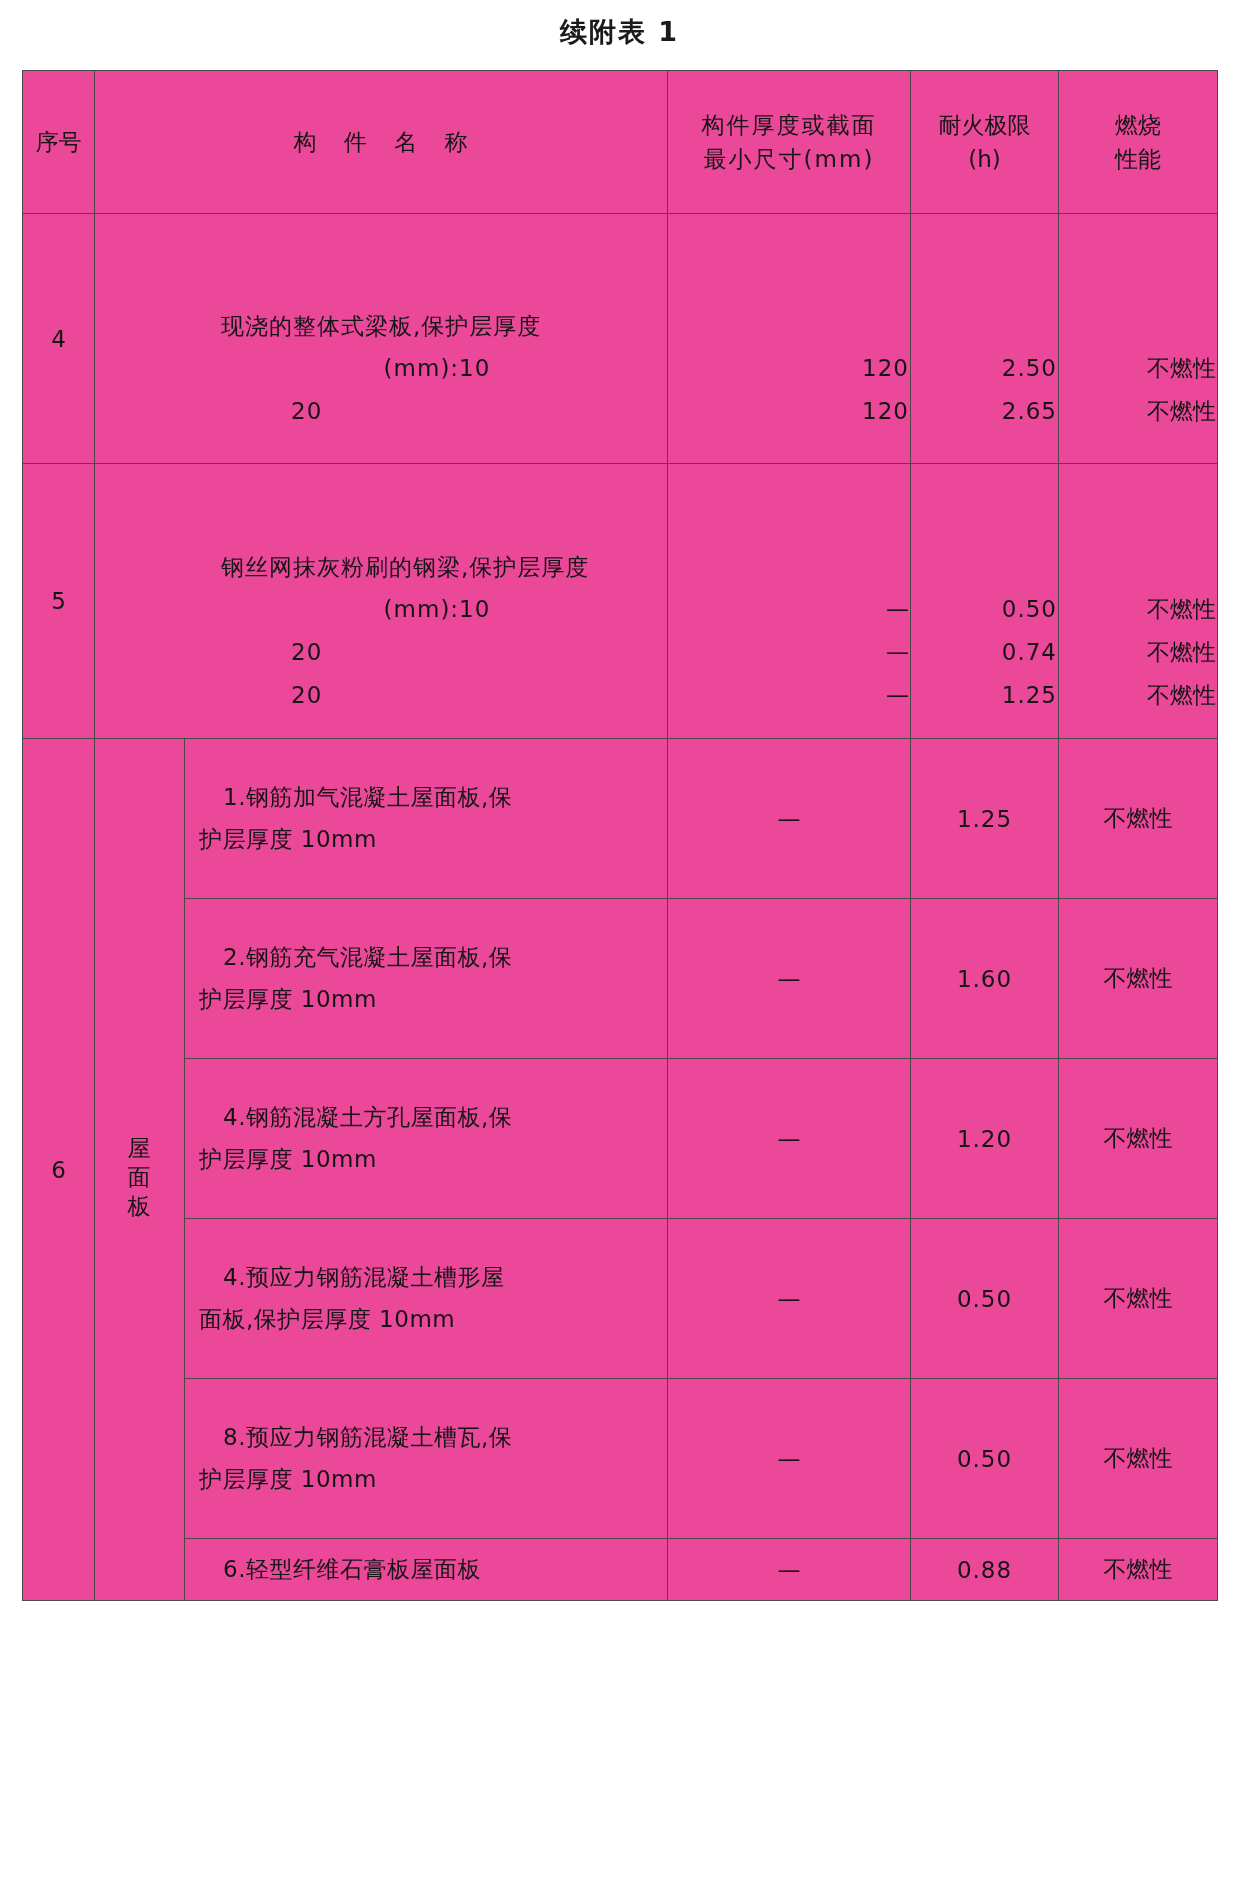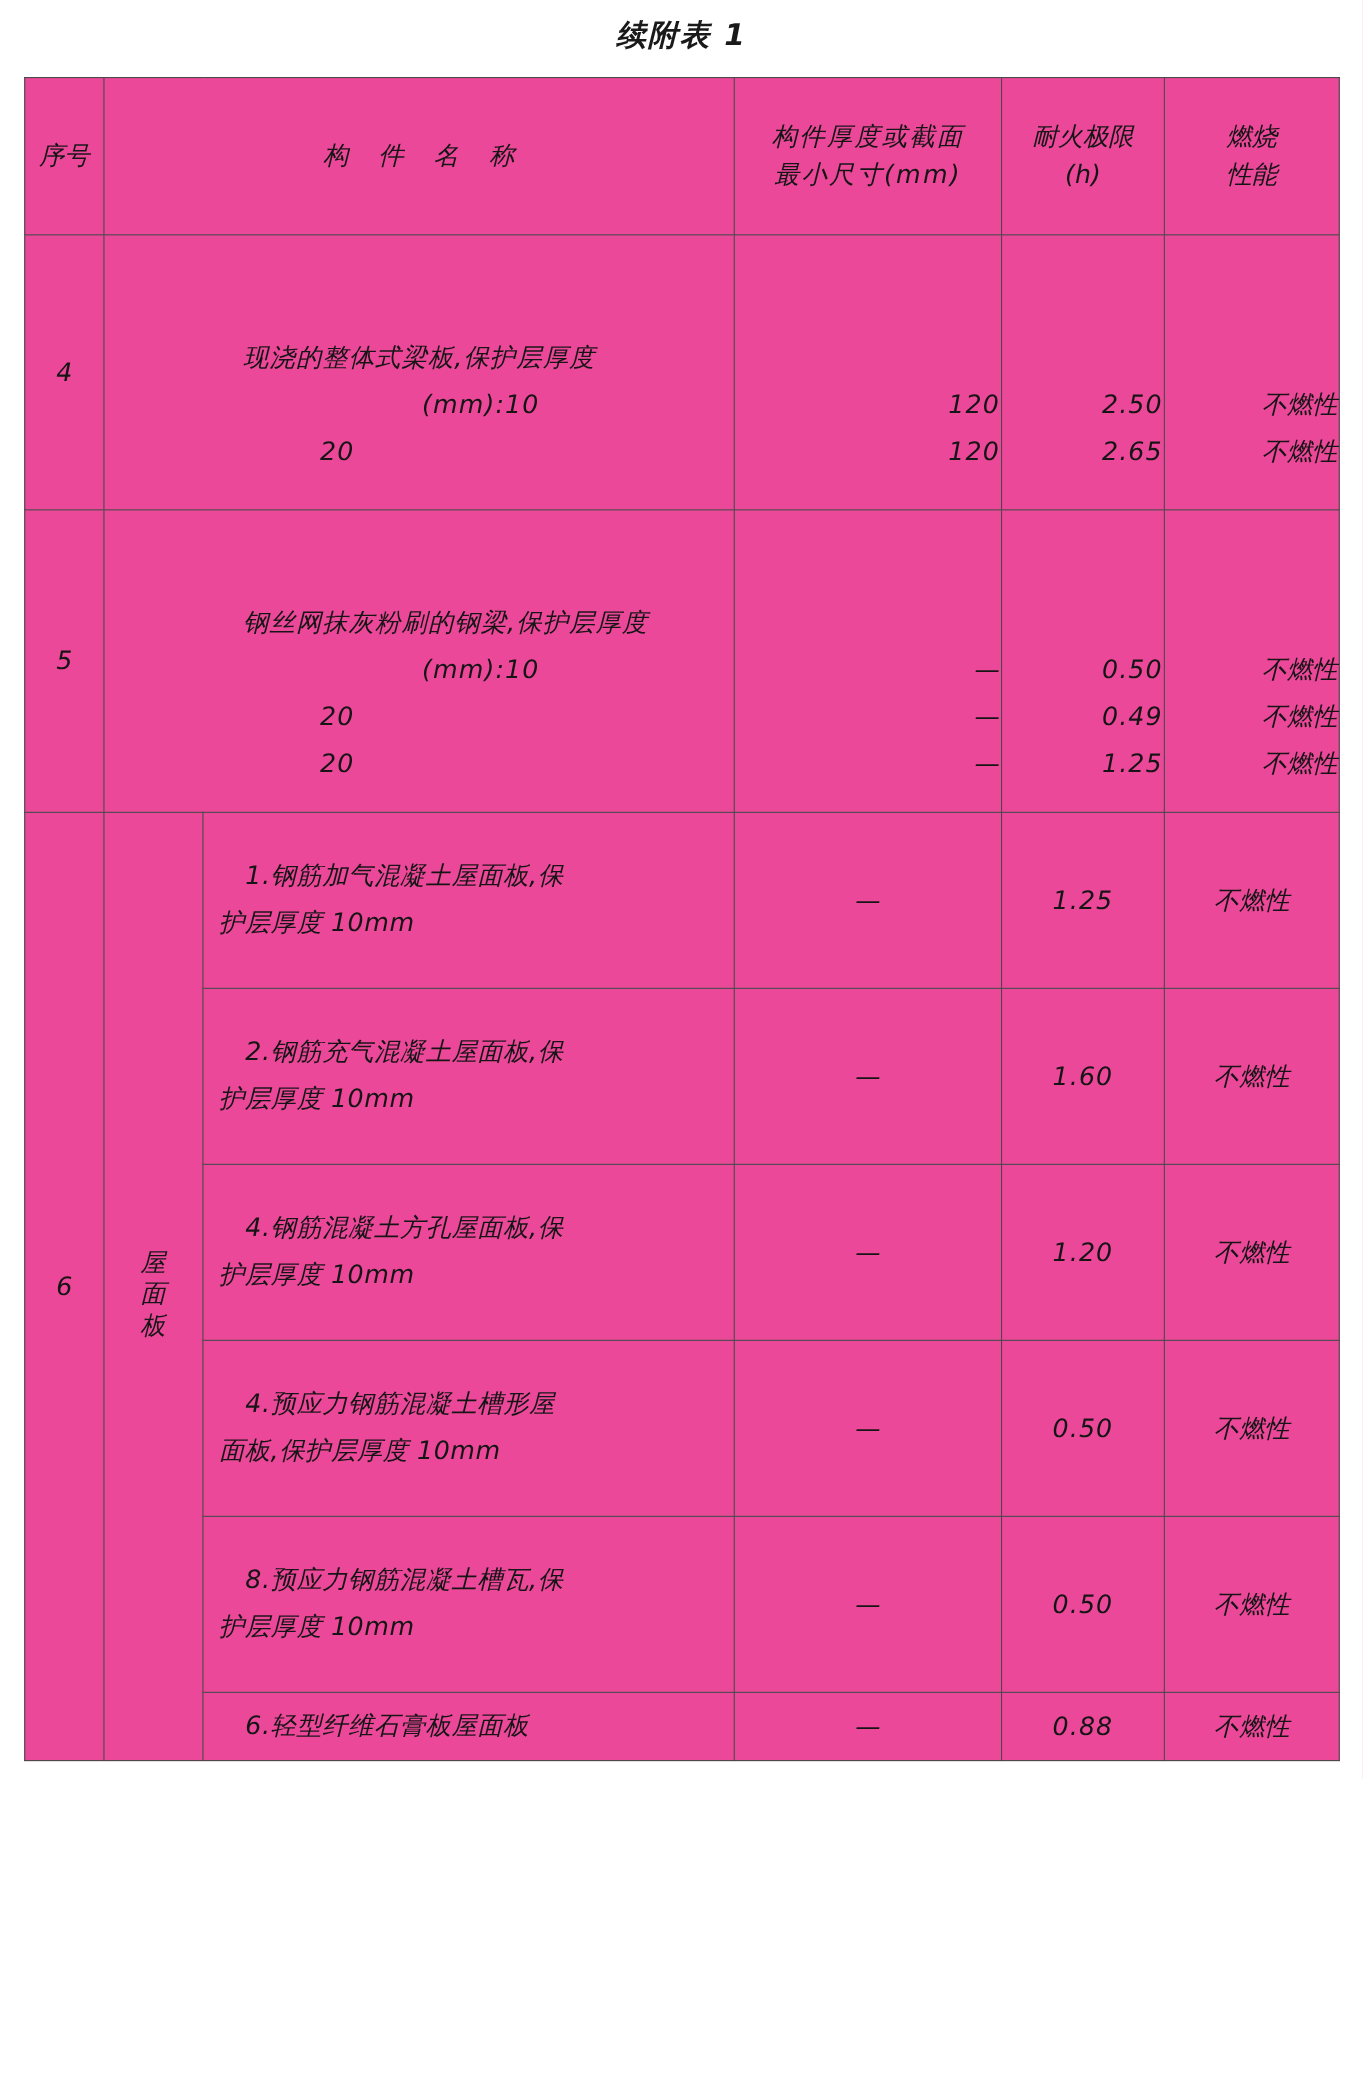--- a/index.html
+++ b/index.html
@@ -12,21 +12,20 @@
     background: #ffffff;
     font-family: "DejaVu Sans", "Liberation Sans", sans-serif;
     color: #1a1a1a;
   }
   .page {
     position: relative;
     width: 1239px;
     height: 1903px;
     box-sizing: border-box;
     padding: 0 22px;
-    font-style: italic;
   }
   .doc-title {
     text-align: center;
     font-size: 27px;
     font-weight: bold;
     letter-spacing: 2px;
     padding-top: 14px;
     padding-bottom: 20px;
   }
   table.main {
@@ -195,21 +194,21 @@
           <span class="spacer-top" style="display:block"></span>
           <span class="v">&nbsp;</span>
           <span class="v">—</span>
           <span class="v">—</span>
           <span class="v">—</span>
         </td>
         <td class="val-cell">
           <span class="spacer-top" style="display:block"></span>
           <span class="v">&nbsp;</span>
           <span class="v mono-num">0.50</span>
-          <span class="v mono-num">0.49</span>
+          <span class="v mono-num">0.74</span>
           <span class="v mono-num">1.25</span>
         </td>
         <td class="val-cell">
           <span class="spacer-top" style="display:block"></span>
           <span class="v">&nbsp;</span>
           <span class="v">不燃性</span>
           <span class="v">不燃性</span>
           <span class="v">不燃性</span>
         </td>
       </tr>

